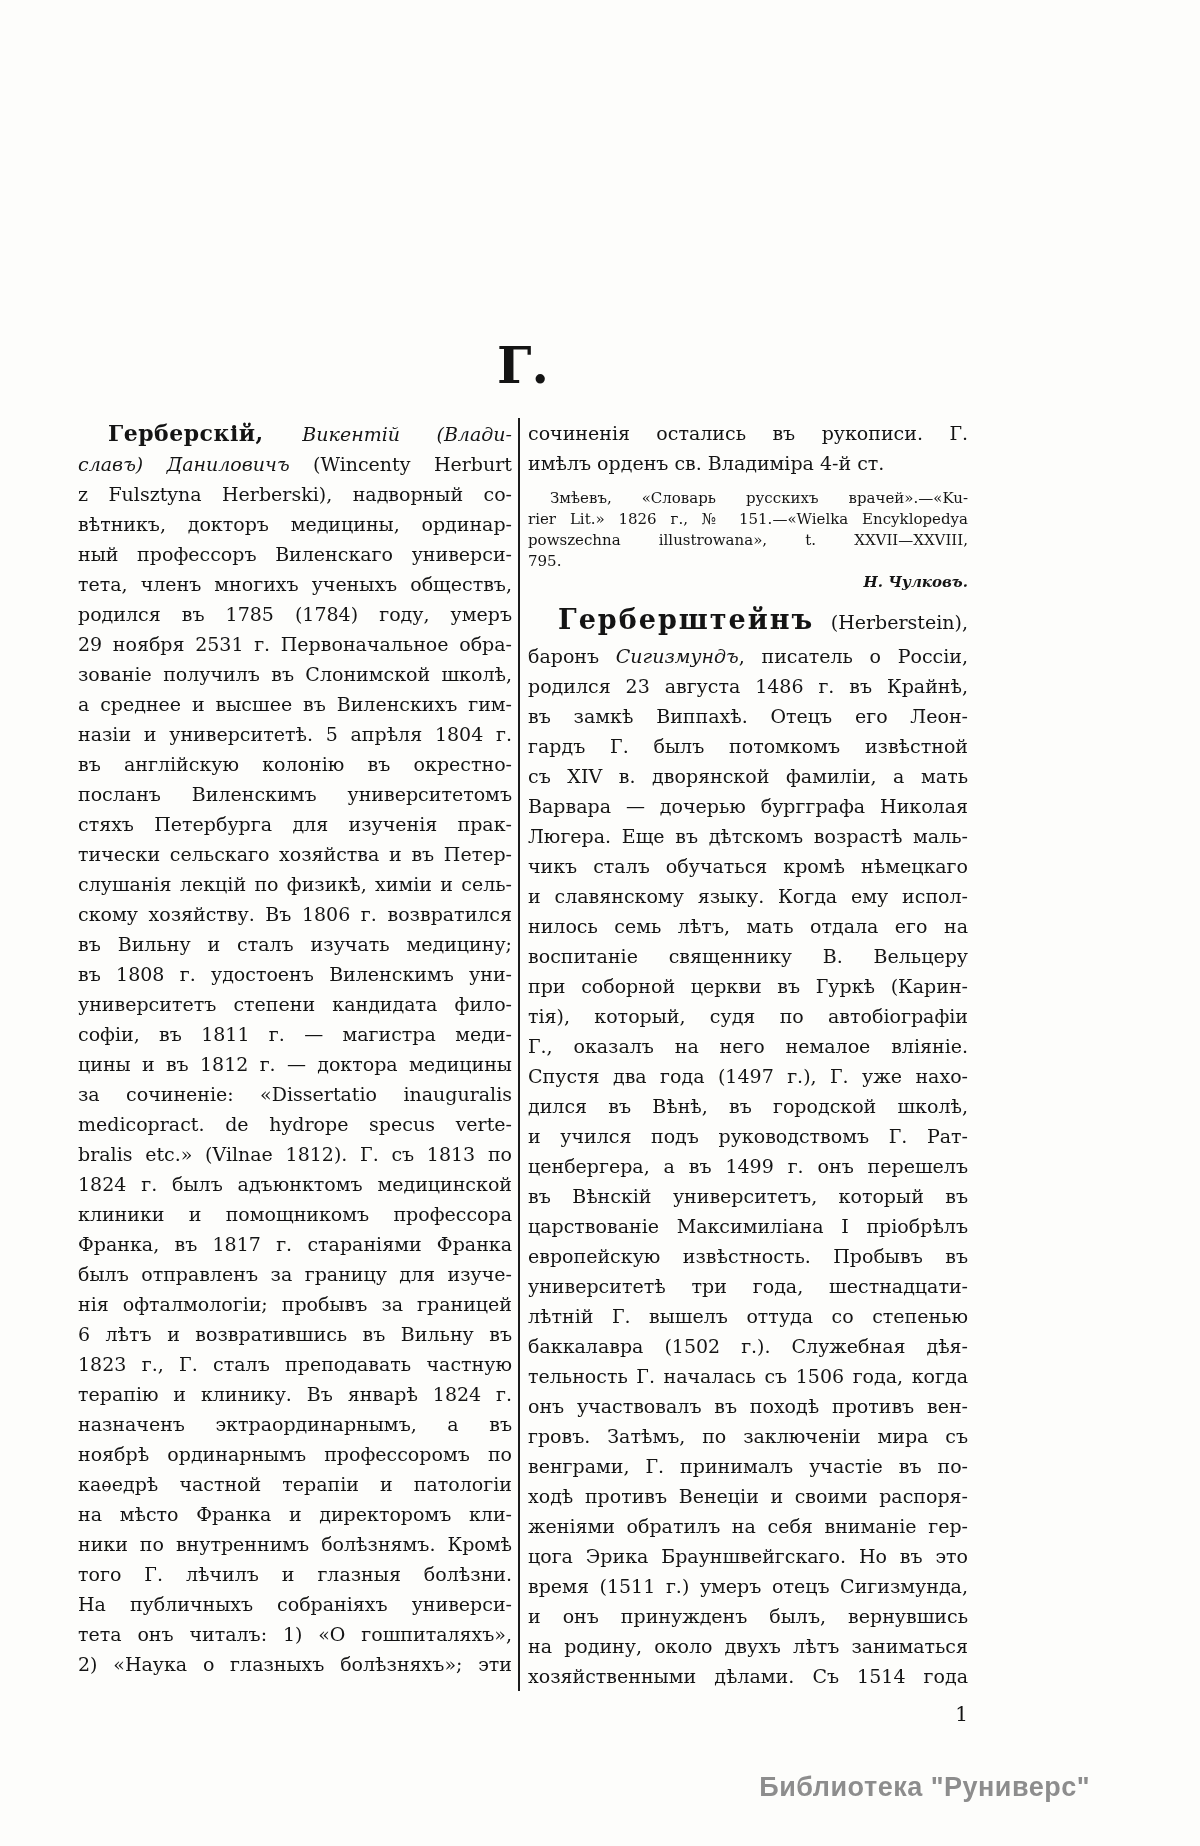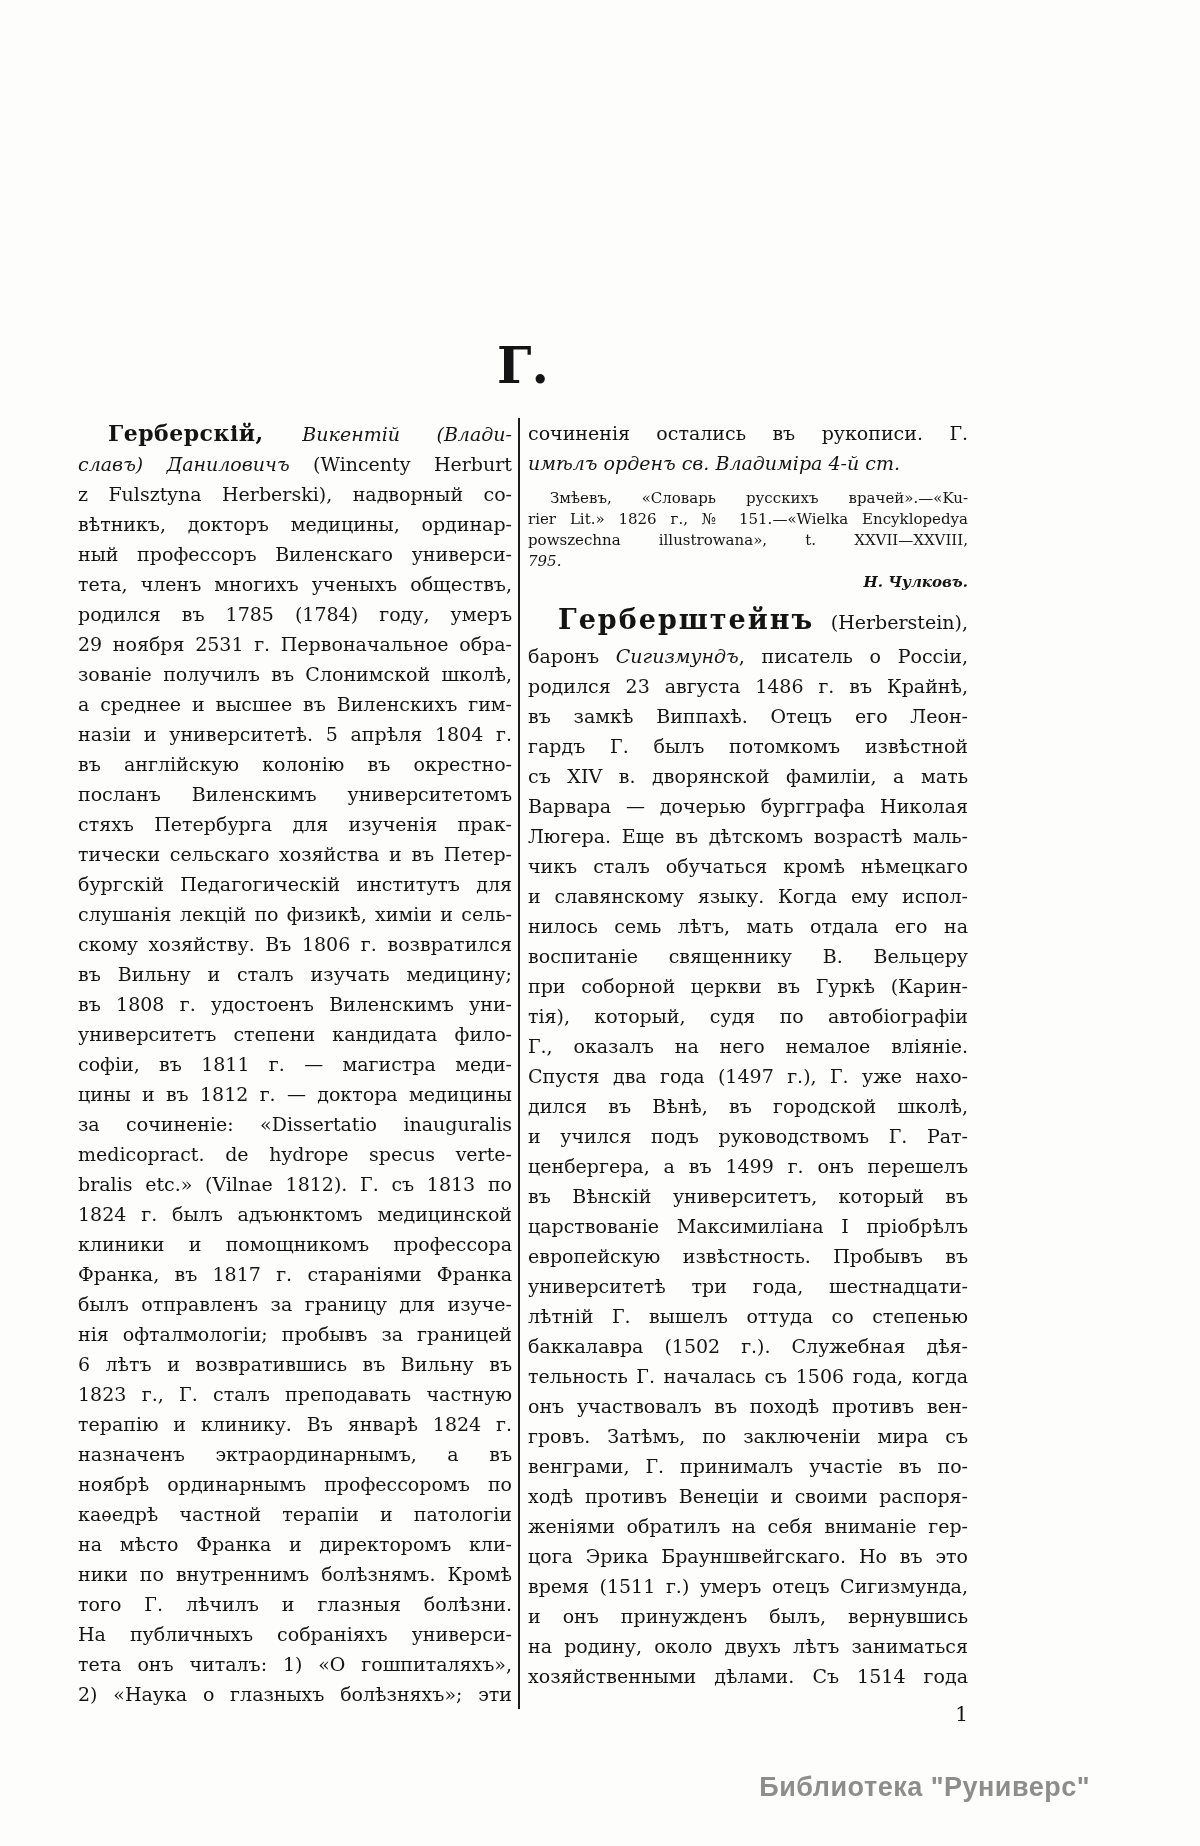--- a/index.html
+++ b/index.html
@@ -21,21 +21,21 @@
     position:absolute;top:418px;left:78px;width:890px;
     display:flex;align-items:stretch;
   }
   .col-left{width:434px;}
   .col-right{width:440px;}
   .divider{width:2px;background:#1c1c1c;margin-left:6px;margin-right:8px;}
   .line{
     font-size:19px;line-height:30px;
     text-align:justify;text-align-last:justify;
   }
-  .line.last{text-align-last:left;font-style:italic;}
+  .line.last{text-align-last:left;}
   .line.right{text-align:center;text-align-last:right;font-weight:bold;}
   .line.indent{text-indent:30px;}
   .bold{font-weight:bold;}
   .italic{font-style:italic;}
   .headword{font-weight:bold;font-size:22px;letter-spacing:0.5px;}
   .biblio{margin-top:10px;margin-bottom:8px;}
   .biblio .line{font-size:15px;line-height:21px;}
   .biblio .line.indent{text-indent:22px;}
   .entry2 .line:first-child{line-height:38px;margin-top:4px;}
   .entry2 .headword{font-size:27px;letter-spacing:2px;}
@@ -70,21 +70,20 @@
           <div class="line"><span>тета, членъ многихъ ученыхъ обществъ,</span></div>
           <div class="line"><span>родился въ 1785 (1784) году, умеръ</span></div>
           <div class="line"><span>29 ноября 2531 г. Первоначальное обра-</span></div>
           <div class="line"><span>зованіе получилъ въ Слонимской школѣ,</span></div>
           <div class="line"><span>а среднее и высшее въ Виленскихъ гим-</span></div>
           <div class="line"><span>назіи и университетѣ. 5 апрѣля 1804 г.</span></div>
           <div class="line"><span>въ англійскую колонію въ окрестно-</span></div>
           <div class="line"><span>посланъ Виленскимъ университетомъ</span></div>
           <div class="line"><span>стяхъ Петербурга для изученія прак-</span></div>
           <div class="line"><span>тически сельскаго хозяйства и въ Петер-</span></div>
-          <div class="line"><span>бургскій Педагогическій институтъ для</span></div>
           <div class="line"><span>слушанія лекцій по физикѣ, химіи и сель-</span></div>
           <div class="line"><span>скому хозяйству. Въ 1806 г. возвратился</span></div>
           <div class="line"><span>въ Вильну и сталъ изучать медицину;</span></div>
           <div class="line"><span>въ 1808 г. удостоенъ Виленскимъ уни-</span></div>
           <div class="line"><span>университетъ степени кандидата фило-</span></div>
           <div class="line"><span>софіи, въ 1811 г. — магистра меди-</span></div>
           <div class="line"><span>цины и въ 1812 г. — доктора медицины</span></div>
           <div class="line"><span>за сочиненіе: «Dissertatio inauguralis</span></div>
           <div class="line"><span>medicopract. de hydrope specus verte-</span></div>
           <div class="line"><span>bralis etc.» (Vilnae 1812). Г. съ 1813 по</span></div>

